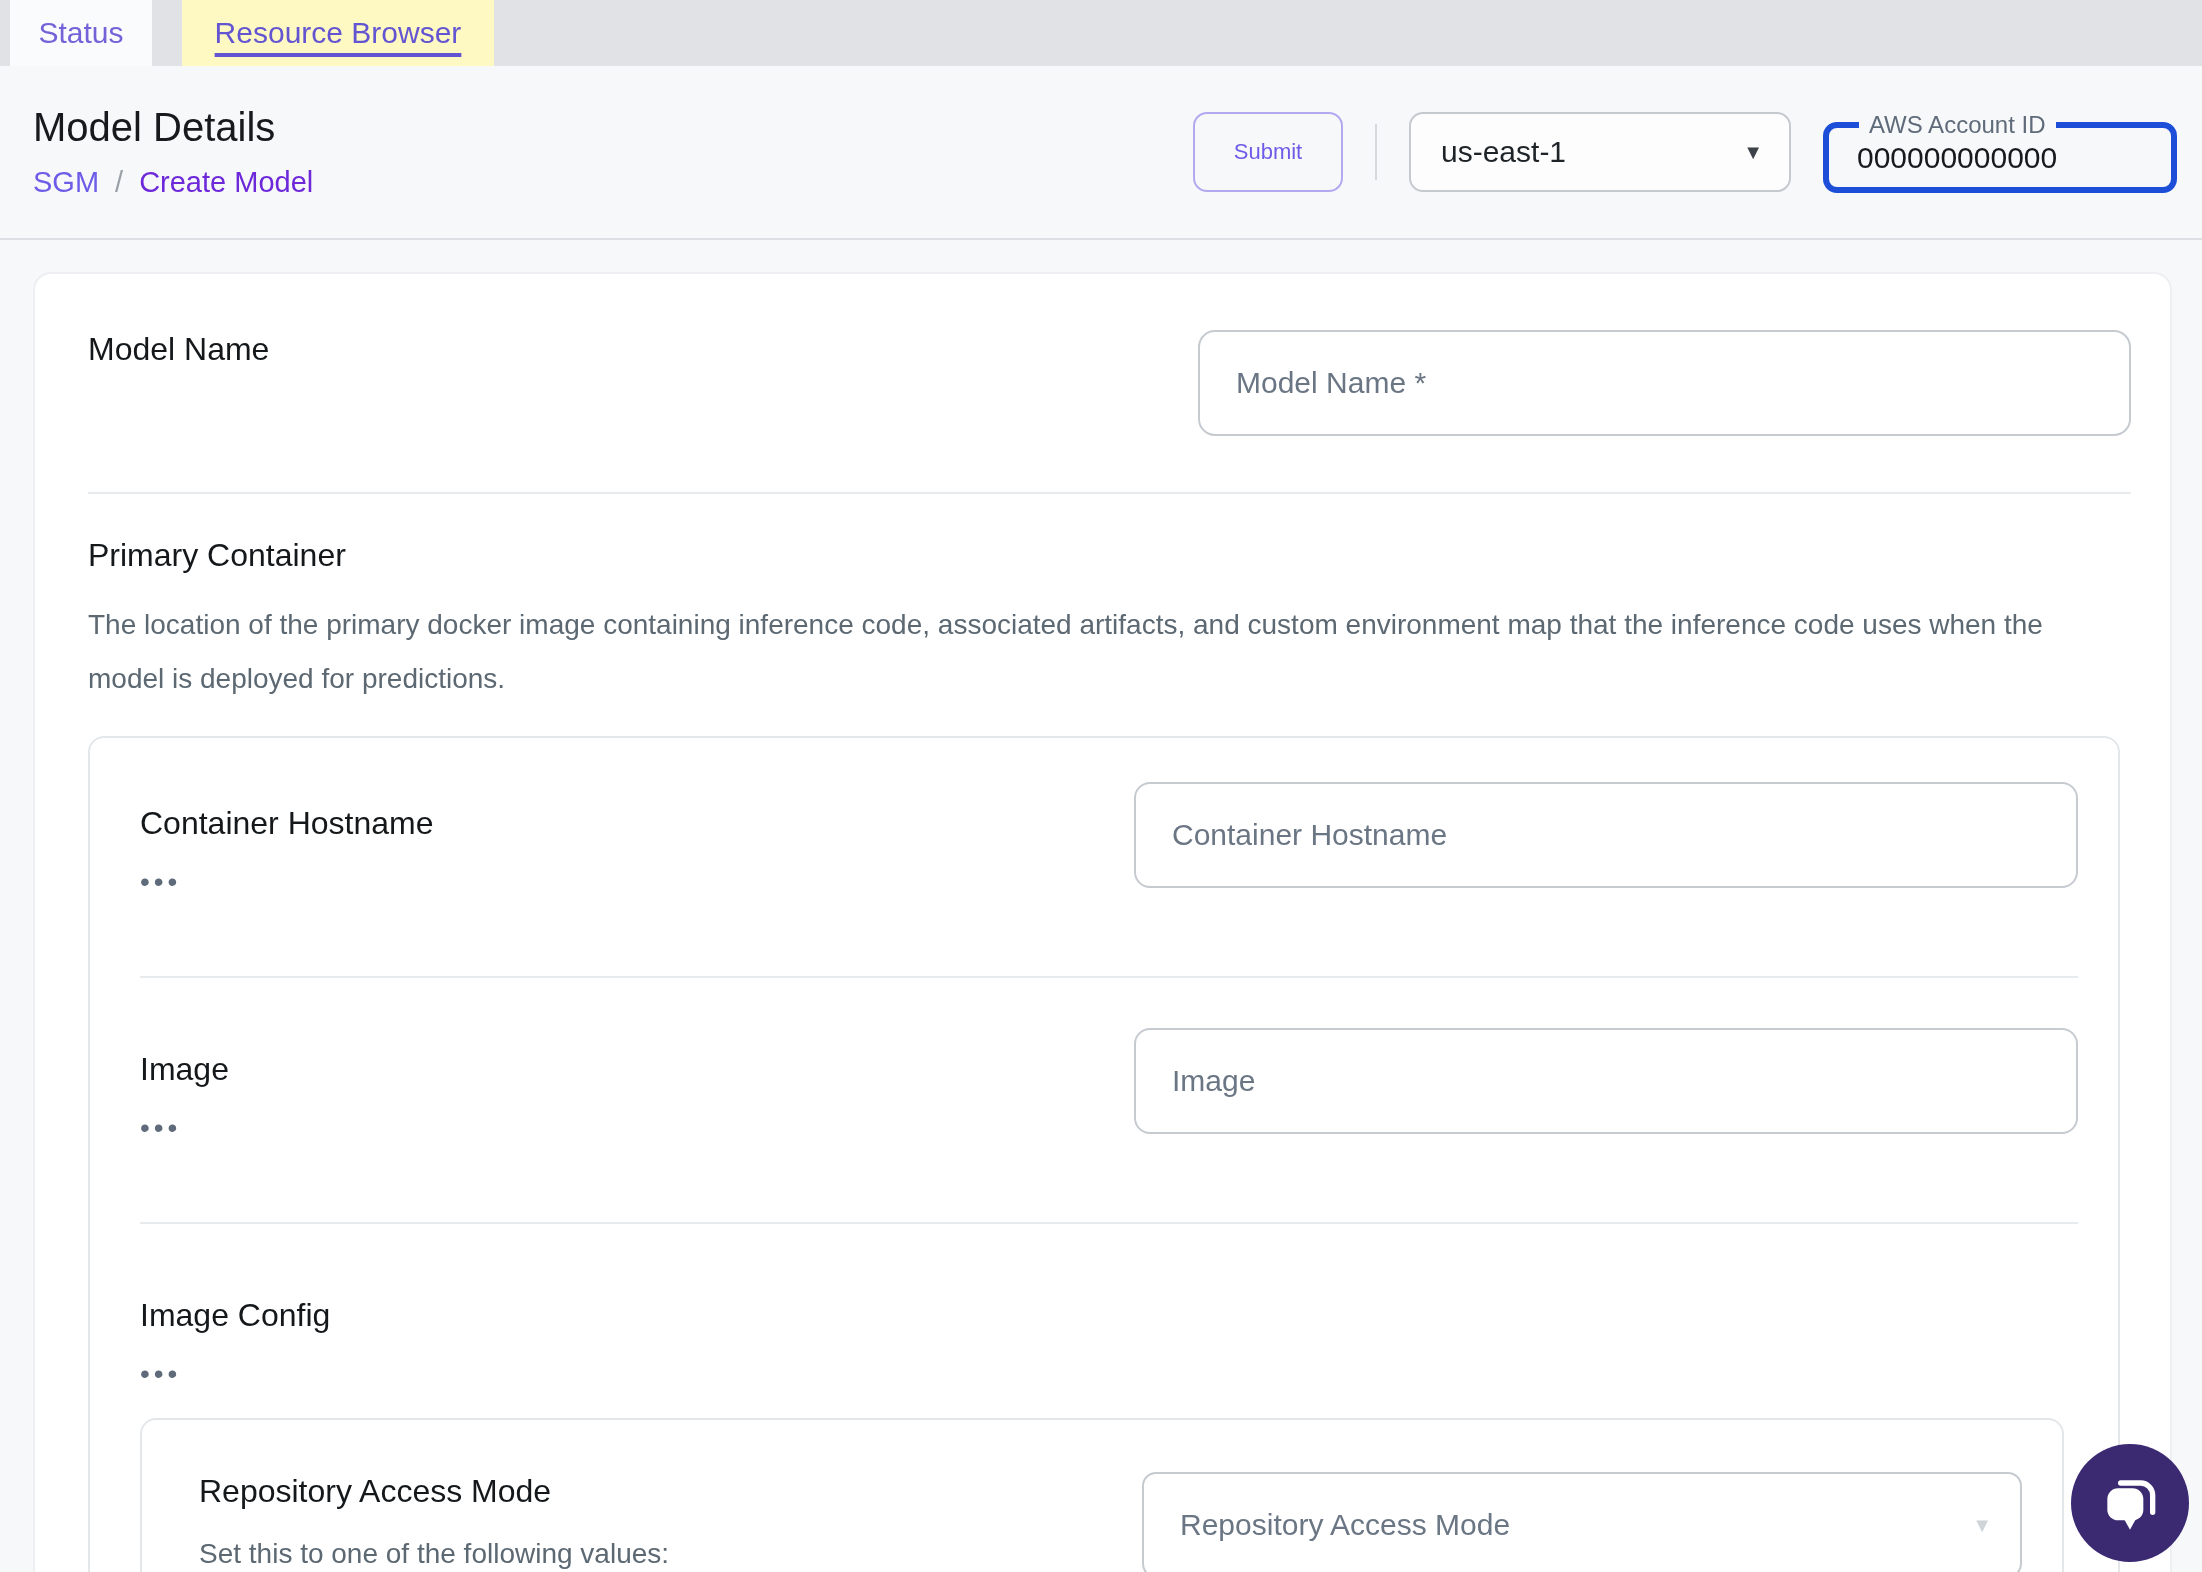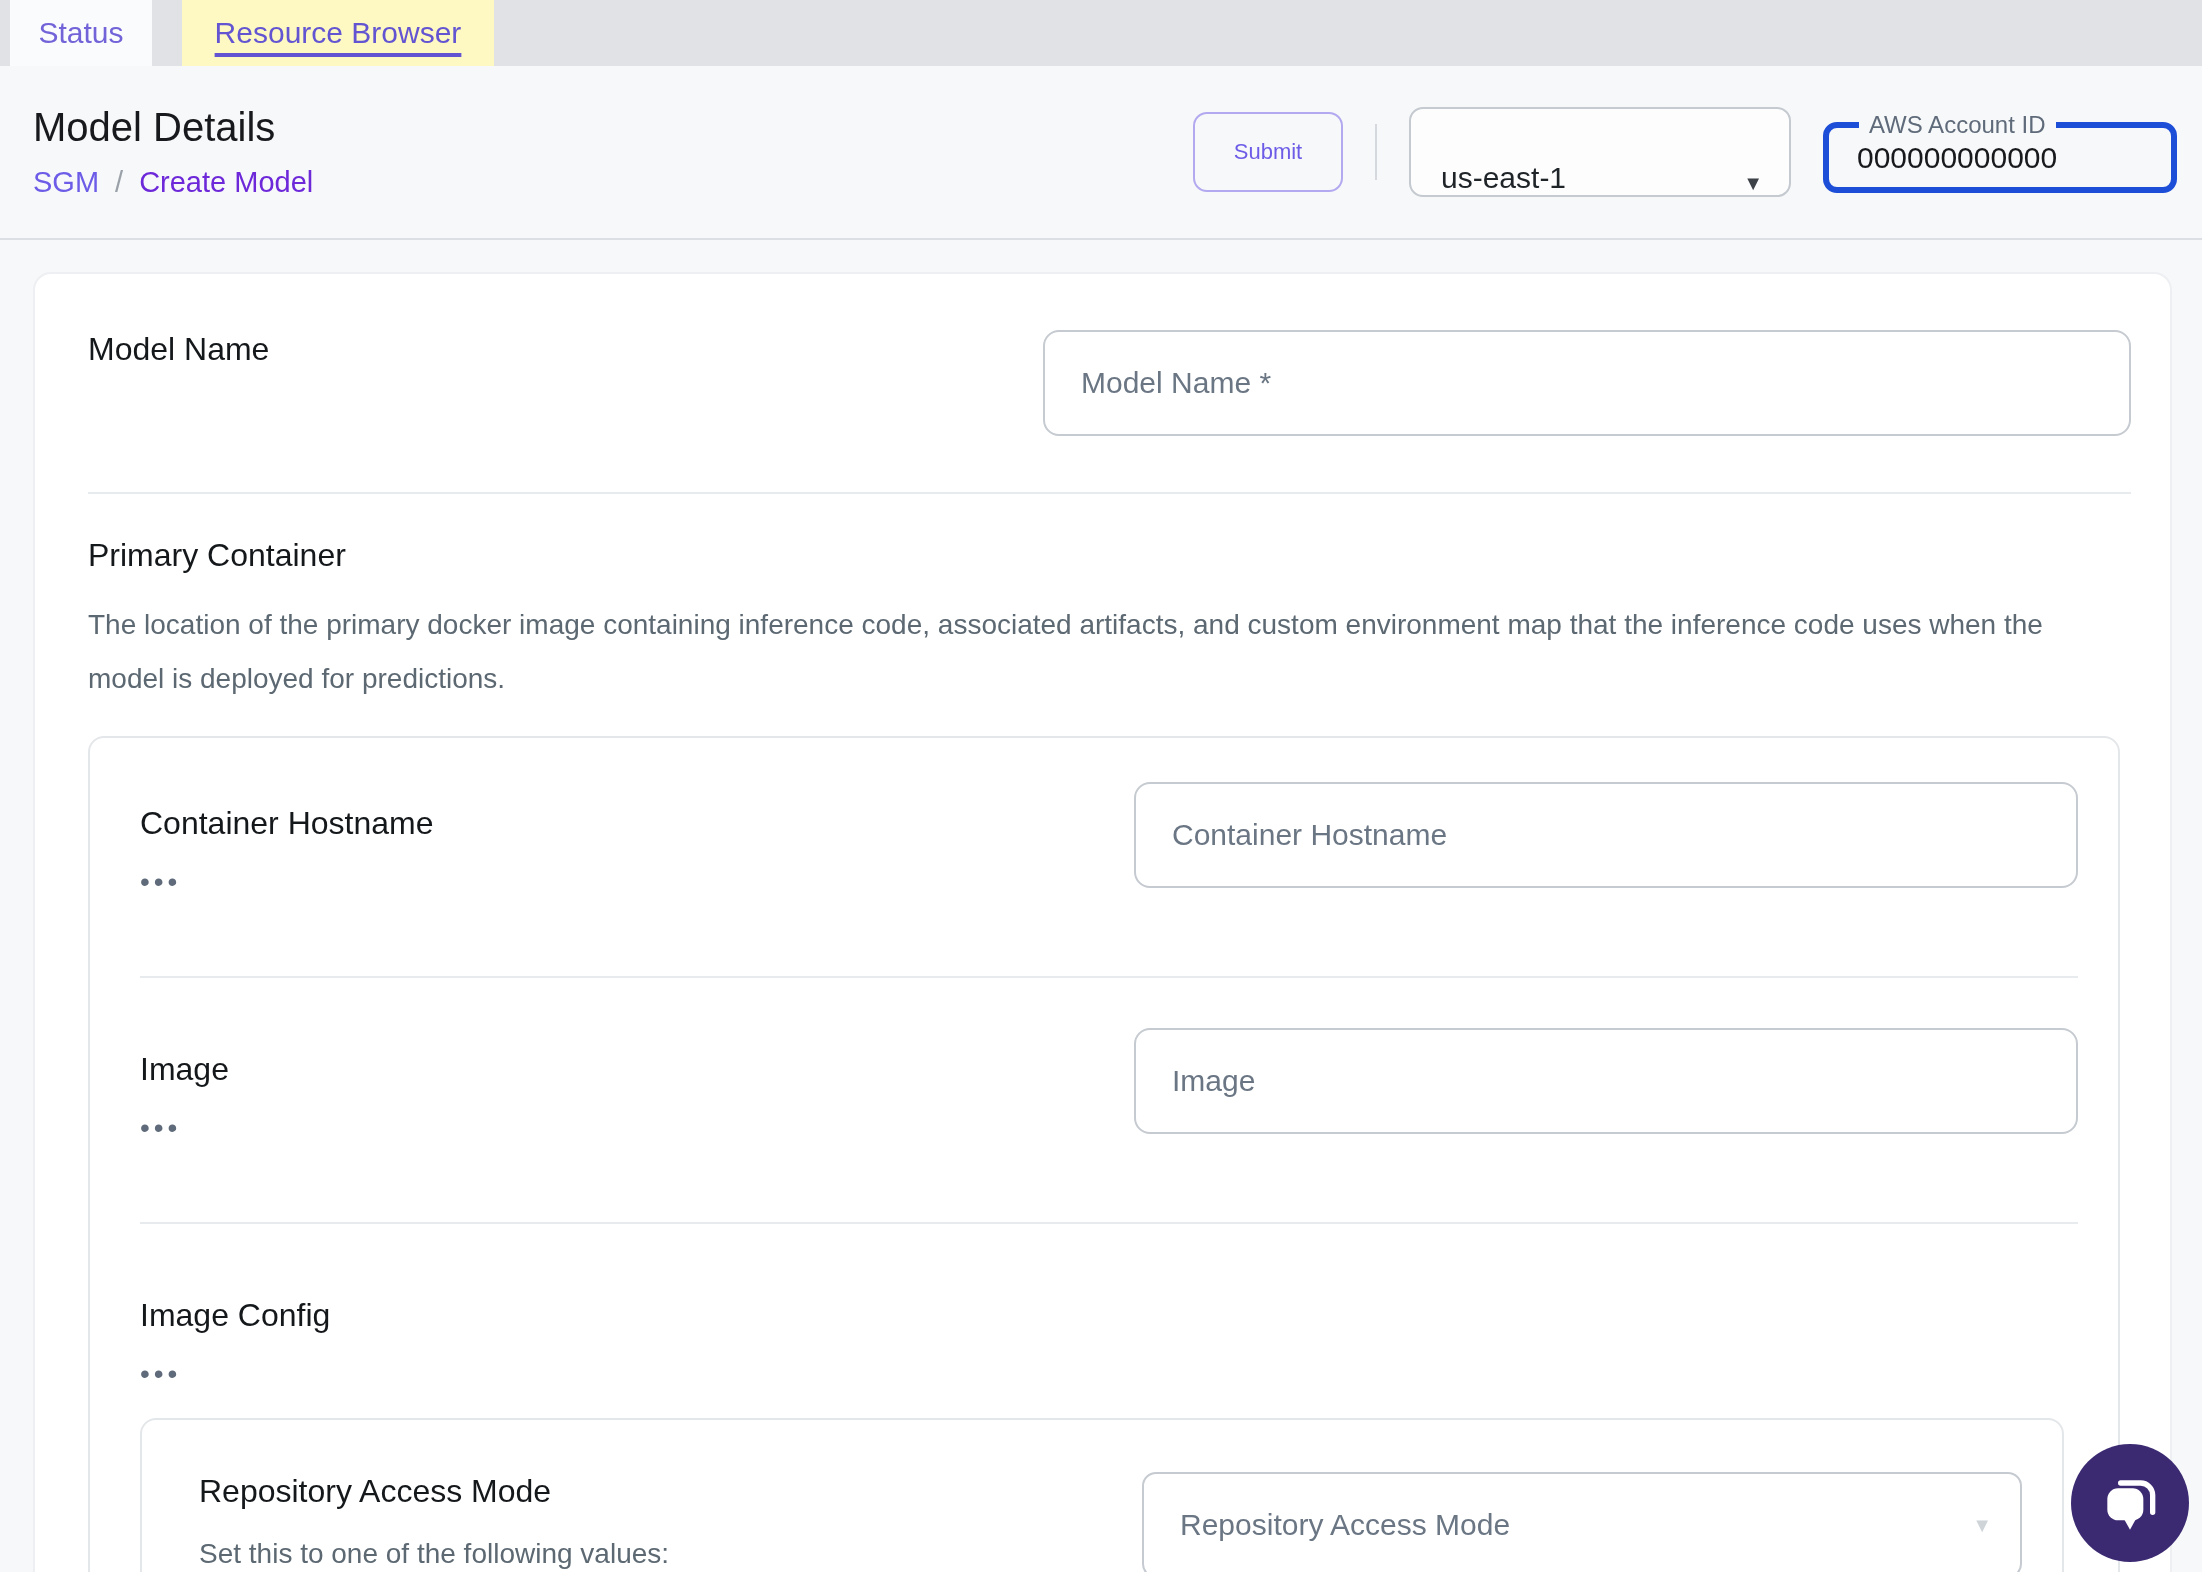--- a/index.html
+++ b/index.html
@@ -34,22 +34,22 @@
 
   .header-right { display: flex; align-items: center; gap: 32px; }
   .submit-btn {
     width: 150px; height: 80px; border: 2px solid #b3a9f0; border-radius: 14px;
     background: transparent; color: #6c5ce7; font-size: 22px;
     display: flex; align-items: center; justify-content: center; cursor: pointer;
     font-family: "Liberation Sans", sans-serif;
   }
   .vdivider { width: 2px; height: 56px; background: #d5d9dd; }
   .region-select {
-    width: 382px; height: 90px; border: 2px solid #c5cad0; border-radius: 14px;
-    background: #fdfdfe; display: flex; align-items: flex-end; justify-content: space-between;
+    width: 382px; height: 80px; border: 2px solid #c5cad0; border-radius: 14px;
+    background: #fdfdfe; display: flex; align-items: center; justify-content: space-between;
     padding: 0 26px 0 30px; font-size: 30px; color: #1f2428; cursor: pointer;
   }
   .region-arrow { font-size: 20px; color: #3c4248; }
   .account-fieldset {
     width: 354px; height: 82px; border: 6px solid #1d4ed8; border-radius: 14px;
     padding: 0 20px 0 28px; background: transparent;
   }
   .account-fieldset legend { font-size: 24px; color: #5f6b7a; padding: 0 10px; margin-left: 2px; }
   .account-input {
     border: none; outline: none; background: transparent; width: 100%;
@@ -68,21 +68,21 @@
   .field-row { display: flex; justify-content: space-between; align-items: flex-start; }
   .field-heading { font-size: 32px; font-weight: 400; color: #15181b; line-height: 38px; }
   .field-desc { font-size: 28px; color: #5c6872; margin-top: 26px; line-height: 40px; }
 
   .text-input {
     height: 106px; border: 2px solid #c6cbd1; border-radius: 16px; background: #fff;
     font-size: 30px; color: #17191c; padding: 0 36px; outline: none;
     font-family: "Liberation Sans", sans-serif;
   }
   .text-input::placeholder { color: #6b7684; opacity: 1; }
-  .w-outer { width: 1088px; }
+  .w-outer { width: 933px; border-radius: 17px; }
   .w-inner { width: 944px; }
 
   .hr-outer { border: none; border-top: 2px solid #e8ebee; margin: 56px 0 42px; }
 
   .section-desc { font-size: 28px; color: #5c6872; line-height: 54px; max-width: 2036px; margin-top: 24px; }
 
   .inner-card {
     margin-top: 30px; width: 2032px; border: 2px solid #e4e7ea; border-radius: 16px;
     background: #fff; padding: 44px 40px 0 50px;
   }

